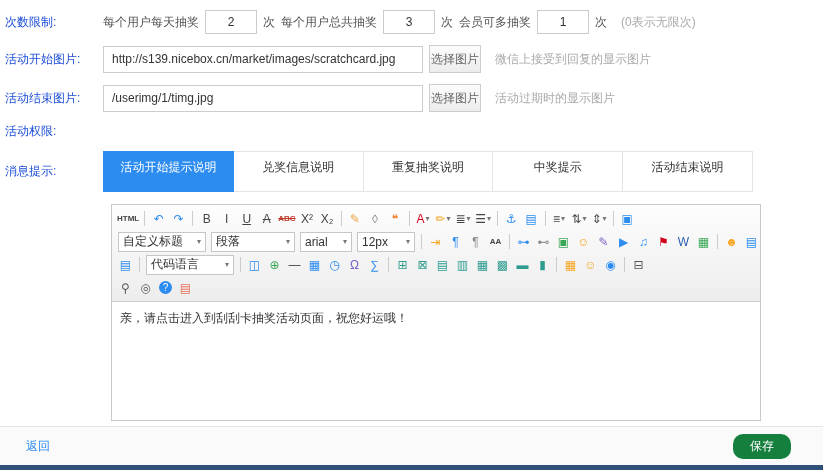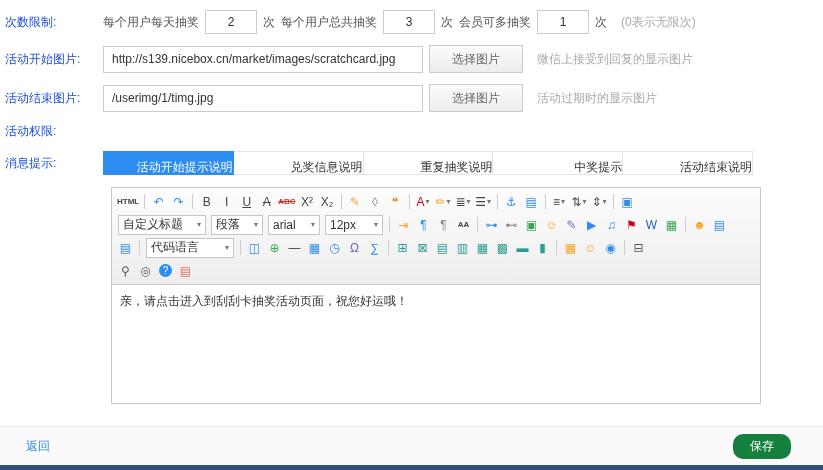--- a/index.html
+++ b/index.html
@@ -11,28 +11,28 @@
   }
   .form-area { padding:10px 0 0 5px; }
   .form-row { display:flex; align-items:center; margin-bottom:11px; }
   .row-label { width:98px; flex:none; color:#1d4ed8; }
   .row-content { display:flex; align-items:center; gap:6px; flex-wrap:nowrap; }
   .inline-label { color:#555; }
   .num-input { width:52px; height:24px; border:1px solid #ccc; text-align:center;
     font-size:12px; color:#333; font-family:inherit; }
   .url-input { width:320px; height:27px; border:1px solid #ccc; padding:0 8px;
     font-size:12px; color:#333; font-family:inherit; }
-  .choose-btn { height:28px; padding:0 22px; border:1px solid #ccc;
+  .choose-btn { height:28px; padding:0 1px; border:1px solid #ccc;
     background:linear-gradient(#fcfcfc,#ececec); color:#666; font-size:12px;
     font-family:inherit; cursor:pointer; }
   .hint { color:#aaa; margin-left:8px; white-space:nowrap; }
   .perm-btn { height:28px; padding:0 15px; background:#fff; border:1px solid #ccc;
     margin-right:-1px; font-size:12px; color:#333; font-family:inherit; cursor:pointer; }
   .tabs { display:flex; width:650px; }
-  .tab { flex:1; height:24px; line-height:31px; text-align:right; background:#fff;
+  .tab { flex:1; height:41px; line-height:31px; text-align:center; background:#fff;
     border:1px solid #e4e4e4; border-left:none; cursor:pointer; color:#333; }
   .tab:first-child { border-left:1px solid #e4e4e4; }
   .tab.active { background:#2d8cf0; border-color:#2d8cf0; color:#fff; }
   .editor-row { display:flex; margin-top:12px;gap:8px; }
   .label-spacer { width:98px; flex:none; }
   .editor { width:650px; border:1px solid #c9c9c9; }
   .toolbar { background:linear-gradient(#fdfdfd,#ededed); border-bottom:1px solid #ccc;
     padding:2px 4px; }
   .tb-row { display:flex; align-items:center; height:23px; gap:1px; overflow:hidden; }
   .tb-icon { display:inline-flex; align-items:center; justify-content:center;
@@ -200,21 +200,21 @@
             <span class="tb-sep"></span>
             <span class="tb-icon">
               <span class="glyph" style="color: rgb(45, 140, 240);">▣</span>
             </span>
           </div>
         <div class="tb-row">
             <span class="tb-dd" style="width: 88px;">
               <span class="tb-dd-label">自定义标题</span>
               <span class="caret">▾</span>
             </span>
-            <span class="tb-dd" style="width: 52px;">
+            <span class="tb-dd" style="width: 84px;">
               <span class="tb-dd-label">段落</span>
               <span class="caret">▾</span>
             </span>
             <span class="tb-dd" style="width: 52px;">
               <span class="tb-dd-label">arial</span>
               <span class="caret">▾</span>
             </span>
             <span class="tb-dd" style="width: 58px;">
               <span class="tb-dd-label">12px</span>
               <span class="caret">▾</span>

